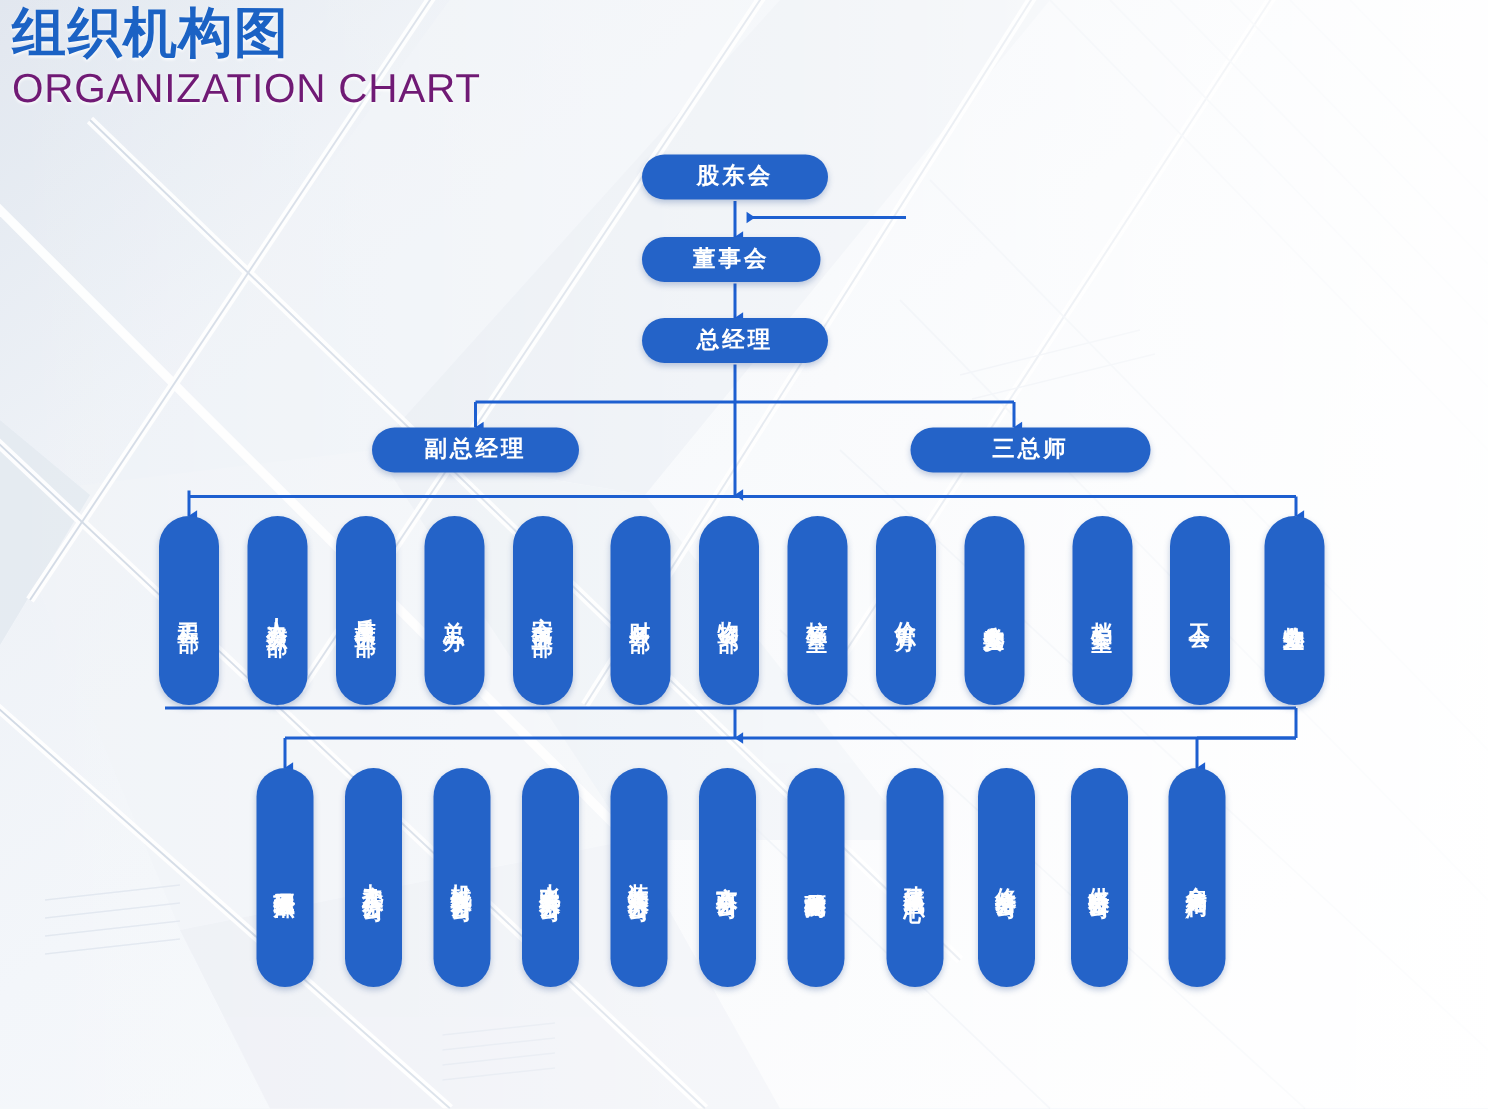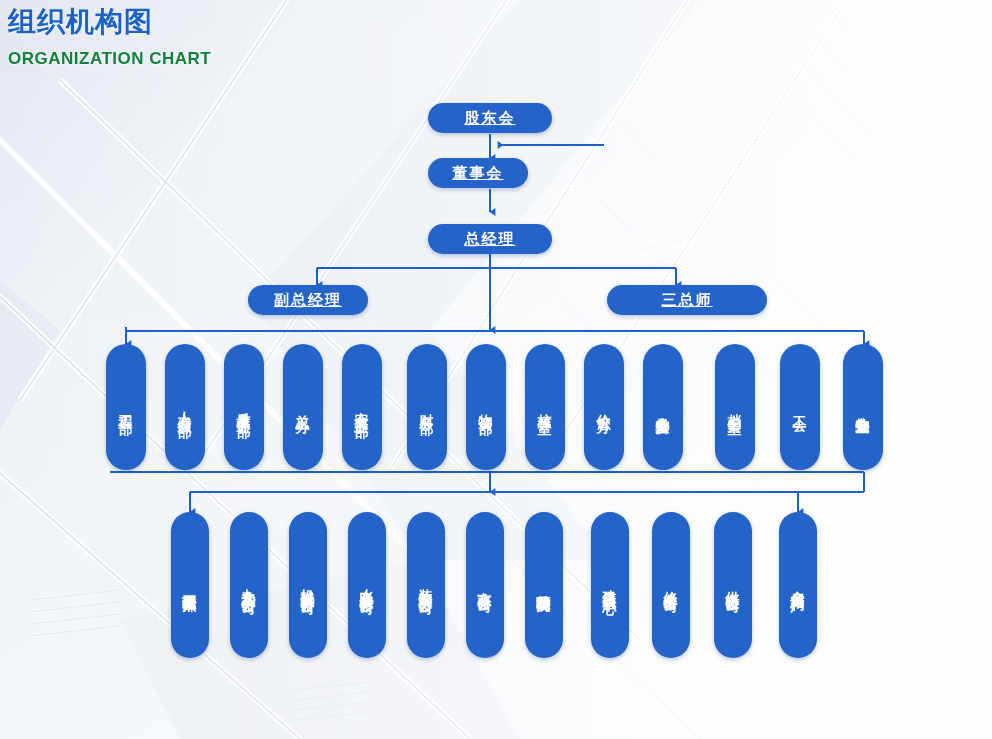--- a/index.html
+++ b/index.html
@@ -10,26 +10,26 @@
     position: relative;
   }
 
   
   #bg-layer { position: absolute; inset: 0; z-index: 0; overflow: hidden; }
   #bg-layer svg { display: block; width: 992px; height: 739px; }
 
   
   #title-block { position: absolute; left: 8px; top: 2px; z-index: 5; }
   #title-cn {
-    font-size: 28px; font-weight: bold; color: #1b62c4;
+    font-size: 36px; font-weight: bold; color: #1b62c4;
     letter-spacing: 1px; line-height: 40px;
     text-shadow: 0 1px 2px rgba(255,255,255,.85);
   }
   #title-en {
-    font-size: 17px; font-weight: bold; color: #15803d;
+    font-size: 27px; font-weight: normal; color: #701a75;
     letter-spacing: .5px; line-height: 34px;
     text-shadow: 0 1px 2px rgba(255,255,255,.85);
   }
 
   
   #chart-area { position: absolute; inset: 0; z-index: 3; }
   #connector-layer { position: absolute; inset: 0; z-index: 2; }
   #connector-layer svg { display: block; }
 
   
@@ -42,21 +42,20 @@
     box-shadow: 0 2px 4px rgba(30,70,140,.28);
     font-weight: bold;
     letter-spacing: 1px;
     text-align: center;
     line-height: 1.15;
   }
   .node.h {            
     height: 30px;
     font-size: 15px;
     letter-spacing: 2px;
-    text-decoration: underline;
   }
   .node.v {            
     writing-mode: vertical-rl;
     text-orientation: upright;
     font-size: 14px;
     letter-spacing: 3px;
     border-radius: 20px;
     padding: 6px 0;
   }
   .node.v.dept  { width: 40px; height: 126px; }
@@ -196,25 +195,25 @@
       <path d="M110,472 L864,472"></path>
     </g>
   </svg>
 </div>
 
 <div id="chart-area">
 
   <div class="node h" style="left:428px; top:103px; width:124px;">股东会</div>
 
 
-  <div class="node h" style="left:428px; top:158px; width:100px;">董事会</div>
-
-  <div class="node h" style="left:428px; top:212px; width:124px;margin-top:12px;">总经理</div>
-
-  <div class="node h" style="left:248px; top:285px; width:120px;">副总经理</div>
+  <div class="node h" style="left:428px; top:158px; width:119px;">董事会</div>
+
+  <div class="node h" style="left:428px; top:212px; width:124px;">总经理</div>
+
+  <div class="node h" style="left:248px; top:285px; width:138px;">副总经理</div>
 
   <div class="node h" style="left:607px; top:285px; width:160px;">三总师</div>
 
   <div class="node v dept" style="left:106px; top:344px;">工程部</div>
   <div class="node v dept" style="left:165px; top:344px;">人力资源部</div>
   <div class="node v dept" style="left:224px; top:344px;">质量保证部</div>
   <div class="node v dept" style="left:283px; top:344px;">总工办</div>
   <div class="node v dept" style="left:342px; top:344px;">安全保卫部</div>
   <div class="node v dept" style="left:407px; top:344px;">财务部</div>
   <div class="node v dept" style="left:466px; top:344px;">物资部</div>

